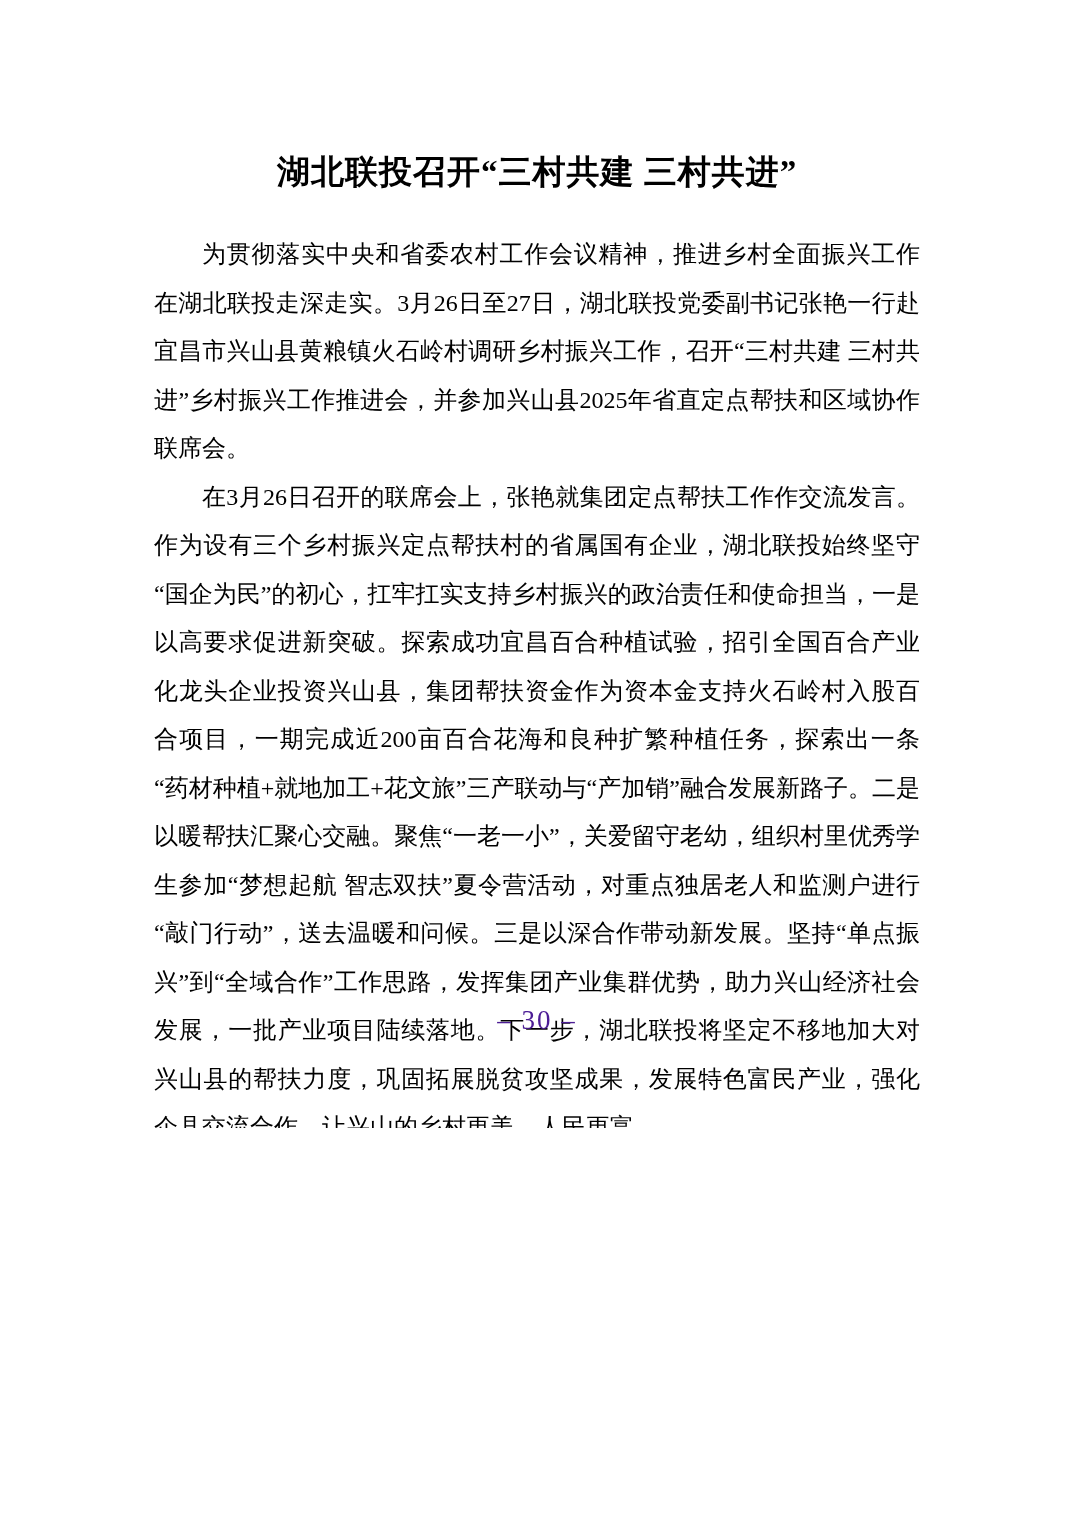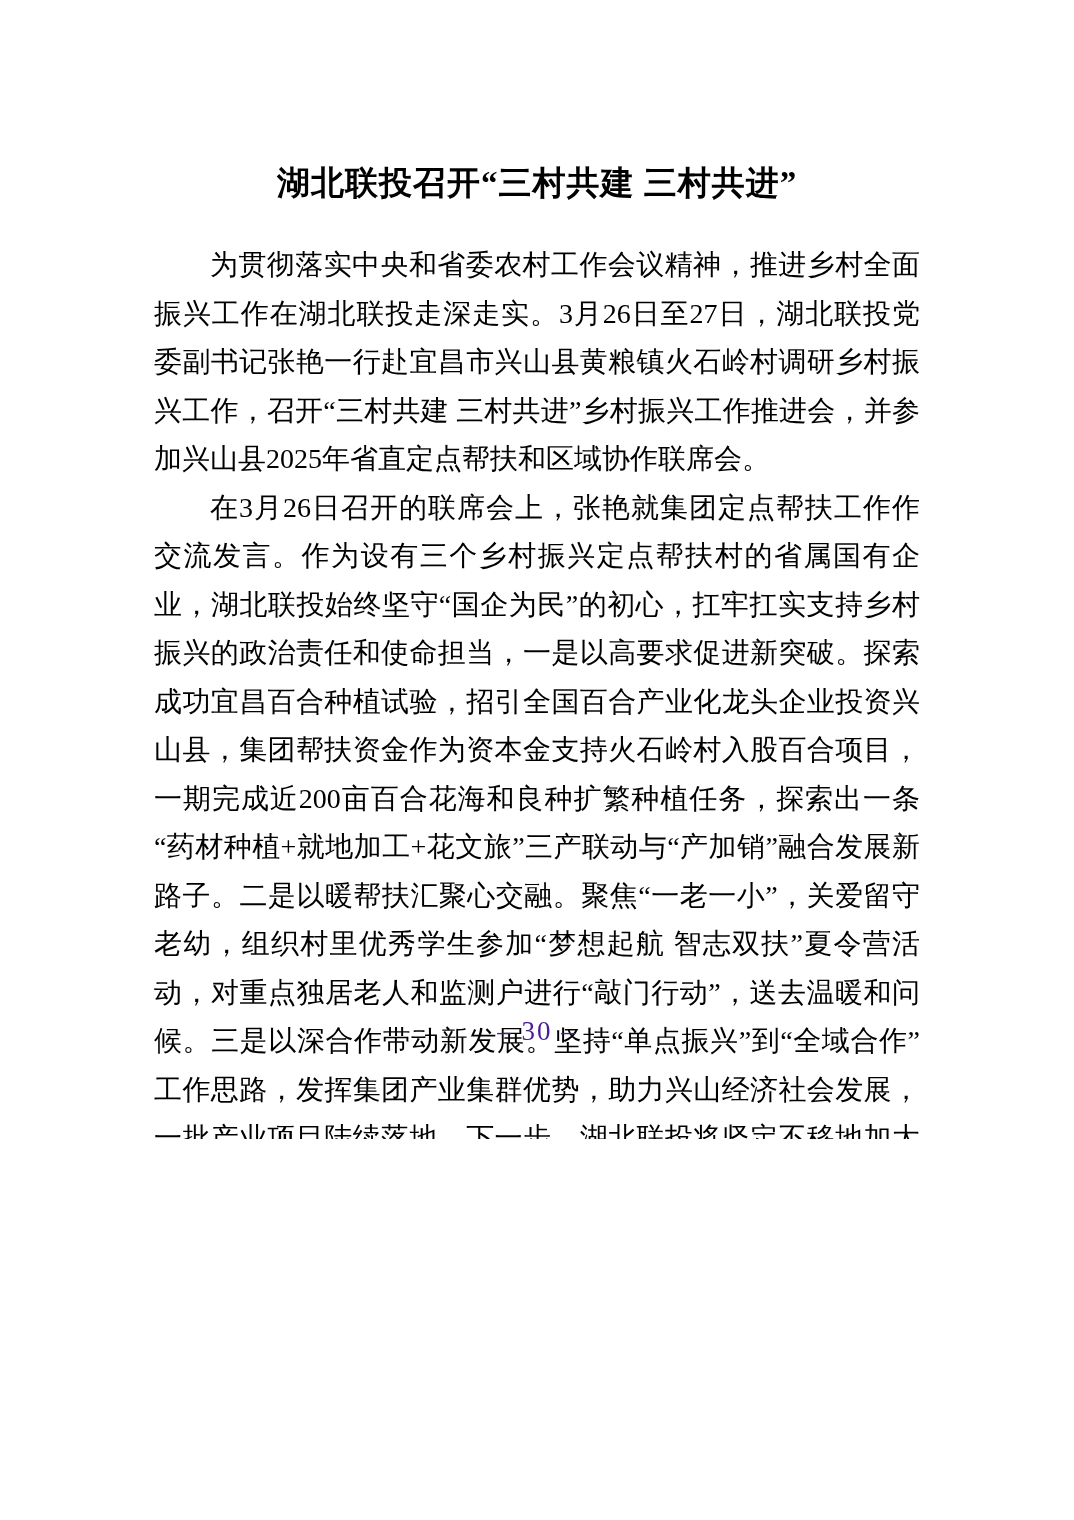--- a/index.html
+++ b/index.html
@@ -4,38 +4,38 @@
 <style>
   html, body {
     margin: 0;
     padding: 0;
     background: #ffffff;
   }
   .page {
     position: relative;
     width: 1074px;
     height: 1124px;
-    margin: 15px auto;
+    margin: 4px auto;
     background: #ffffff;
     color: #000000;
     font-family: "Liberation Serif", "DejaVu Serif", serif;
     box-sizing: border-box;
     padding-top: 140px;
     overflow: hidden;
   }
   .doc-title {
     text-align: center;
     font-weight: 700;
     font-size: 33px;
     line-height: 56px;
     letter-spacing: 1px;
   }
   .doc-body {
     margin: 30px 154px 0 154px;
-    font-size: 28px;
+    font-size: 24px;
     line-height: 48.5px;
     text-align: justify;
     text-justify: inter-ideograph;
   }
   .doc-body p {
     margin: 0;
     padding: 0;
     text-indent: 2em;
   }
   .page-number {

